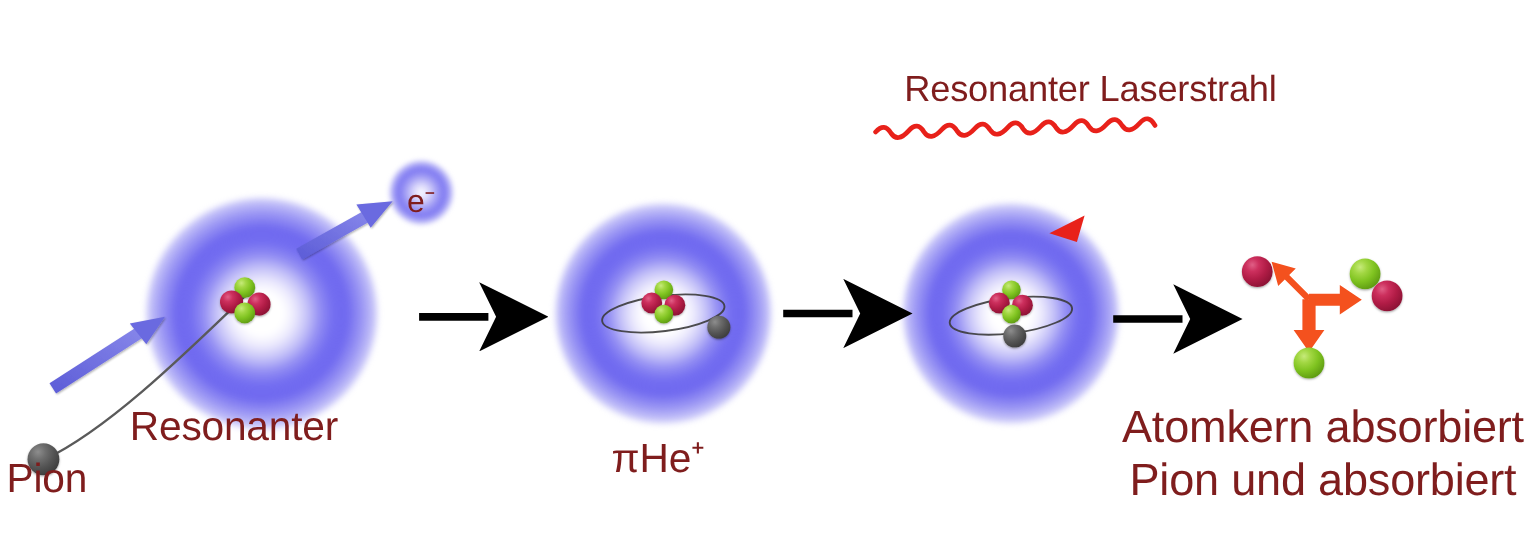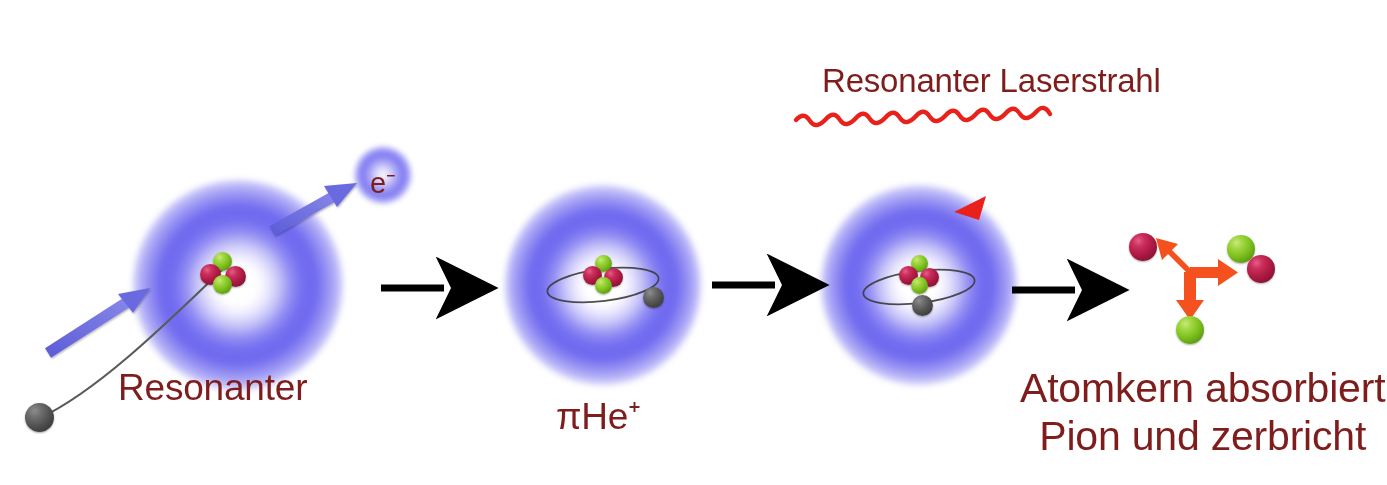--- a/index.html
+++ b/index.html
@@ -223,22 +223,23 @@
 
   <div class="nucleon n-dark" style="left:25px;top:403px;width:29px;height:29px;"></div>
 
   <div>
     <div class="nucleon n-red" style="left:1129px;top:233px;width:28px;height:28px;"></div>
     <div class="nucleon n-green" style="left:1227px;top:235px;width:28px;height:28px;"></div>
     <div class="nucleon n-red" style="left:1247px;top:255px;width:28px;height:28px;"></div>
     <div class="nucleon n-green" style="left:1176px;top:316px;width:28px;height:28px;"></div>
   </div>
 
+  <div class="lbl" id="label-pion">Pion</div>
   <div class="lbl" id="label-helium">Resonanter</div>
   <div class="lbl" id="label-pihe">πHe⁺</div>
   <div class="lbl" id="label-laser">Resonanter Laserstrahl</div>
   <div class="lbl" id="label-electron">e⁻</div>
   <div class="lbl" id="label-frag">
     <span>Atomkern absorbiert</span>
-    <span class="l2">Pion und zerbricht</span>
+    <span class="l2">Pion und absorbiert</span>
   </div>
 
 </div>
 
 </body></html>

